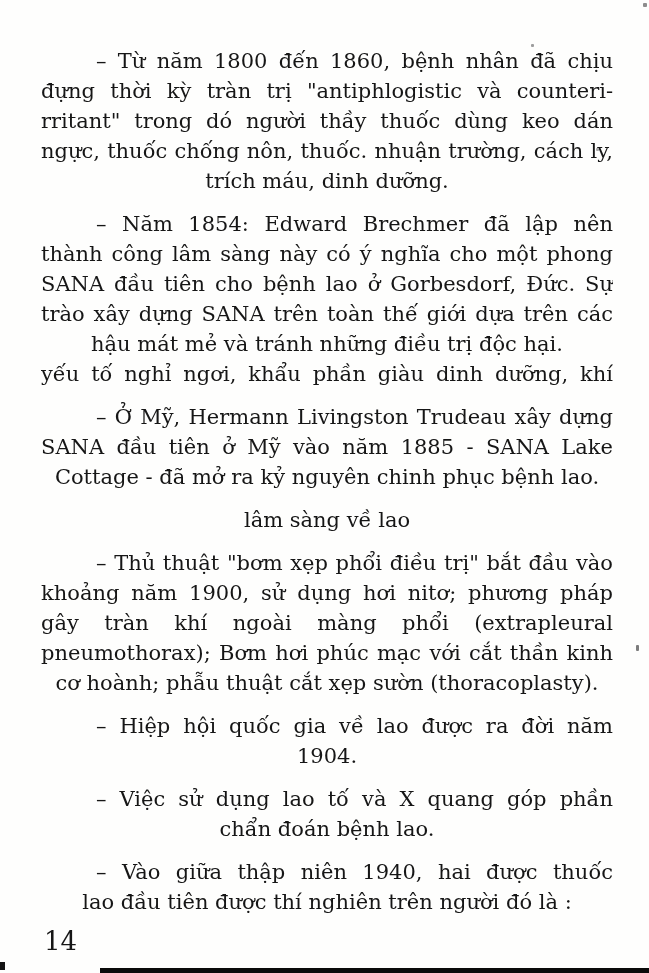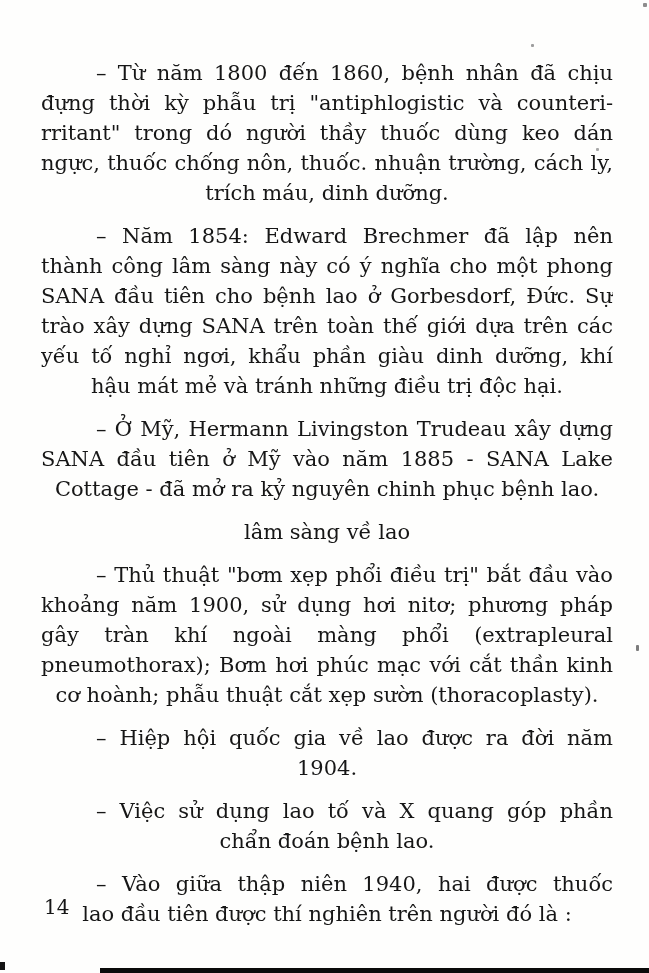--- a/index.html
+++ b/index.html
@@ -21,21 +21,21 @@
   }
   .text-block {
     position: absolute;
     left: 41px;
     top: 46px;
     width: 572px;
     color: #161616;
     font-size: 21px;
   }
   .paragraph {
-    margin: 12px 0 13px 0;
+    margin: 0 0 13px 0;
   }
   .line {
     height: 30px;
     line-height: 30px;
     overflow: hidden;
     text-align: justify;
   }
   .line:not(.last)::after {
     content: "";
     display: inline-block;
@@ -44,22 +44,22 @@
   }
   .line.first {
     padding-left: 55px;
   }
   .line.last {
     text-align: center;
   }
   .page-number {
     position: absolute;
     left: 44px;
-    top: 892px;
-    font-size: 20px;
+    top: 926px;
+    font-size: 26px;
     line-height: 30px;
     color: #161616;
   }
   
   .strip-bottom {
     position: absolute;
     left: 100px;
     top: 968px;
     width: 549px;
     height: 5px;
@@ -79,32 +79,32 @@
   .speck-c { left: 596px; top: 148px; width: 3px; height: 3px; background: #a8a8a8; }
   .speck-d { left: 636px; top: 645px; width: 3px; height: 6px; background: #7d7d7d; }
 </style>
 </head>
 <body>
 
 <div class="page">
   <div class="text-block">
       <div class="paragraph">
         <div class="line first">– Từ năm 1800 đến 1860, bệnh nhân đã chịu</div>
-        <div class="line">đựng thời kỳ phẫu trị "antiphlogistic và counteri-</div>
+        <div class="line">đựng thời kỳ tràn trị "antiphlogistic và counteri-</div>
         <div class="line">rritant" trong dó người thầy thuốc dùng keo dán</div>
         <div class="line">ngực, thuốc chống nôn, thuốc. nhuận trường, cách ly,</div>
         <div class="line last">trích máu, dinh dưỡng.</div>
       </div>
       <div class="paragraph">
         <div class="line first">– Năm 1854: Edward Brechmer đã lập nên</div>
         <div class="line">thành công lâm sàng này có ý nghĩa cho một phong</div>
         <div class="line">SANA đầu tiên cho bệnh lao ở Gorbesdorf, Đức. Sự</div>
         <div class="line">trào xây dựng SANA trên toàn thế giới dựa trên các</div>
+        <div class="line last">hậu mát mẻ và tránh những điều trị độc hại.</div>
         <div class="line">yếu tố nghỉ ngơi, khẩu phần giàu dinh dưỡng, khí</div>
-        <div class="line last">hậu mát mẻ và tránh những điều trị độc hại.</div>
       </div>
       <div class="paragraph">
         <div class="line first">– Ở Mỹ, Hermann Livingston Trudeau xây dựng</div>
         <div class="line">SANA đầu tiên ở Mỹ vào năm 1885 - SANA Lake</div>
         <div class="line last">Cottage - đã mở ra kỷ nguyên chinh phục bệnh lao.</div>
       </div>
       <div class="paragraph">
         <div class="line last">lâm sàng về lao</div>
       </div>
       <div class="paragraph">

